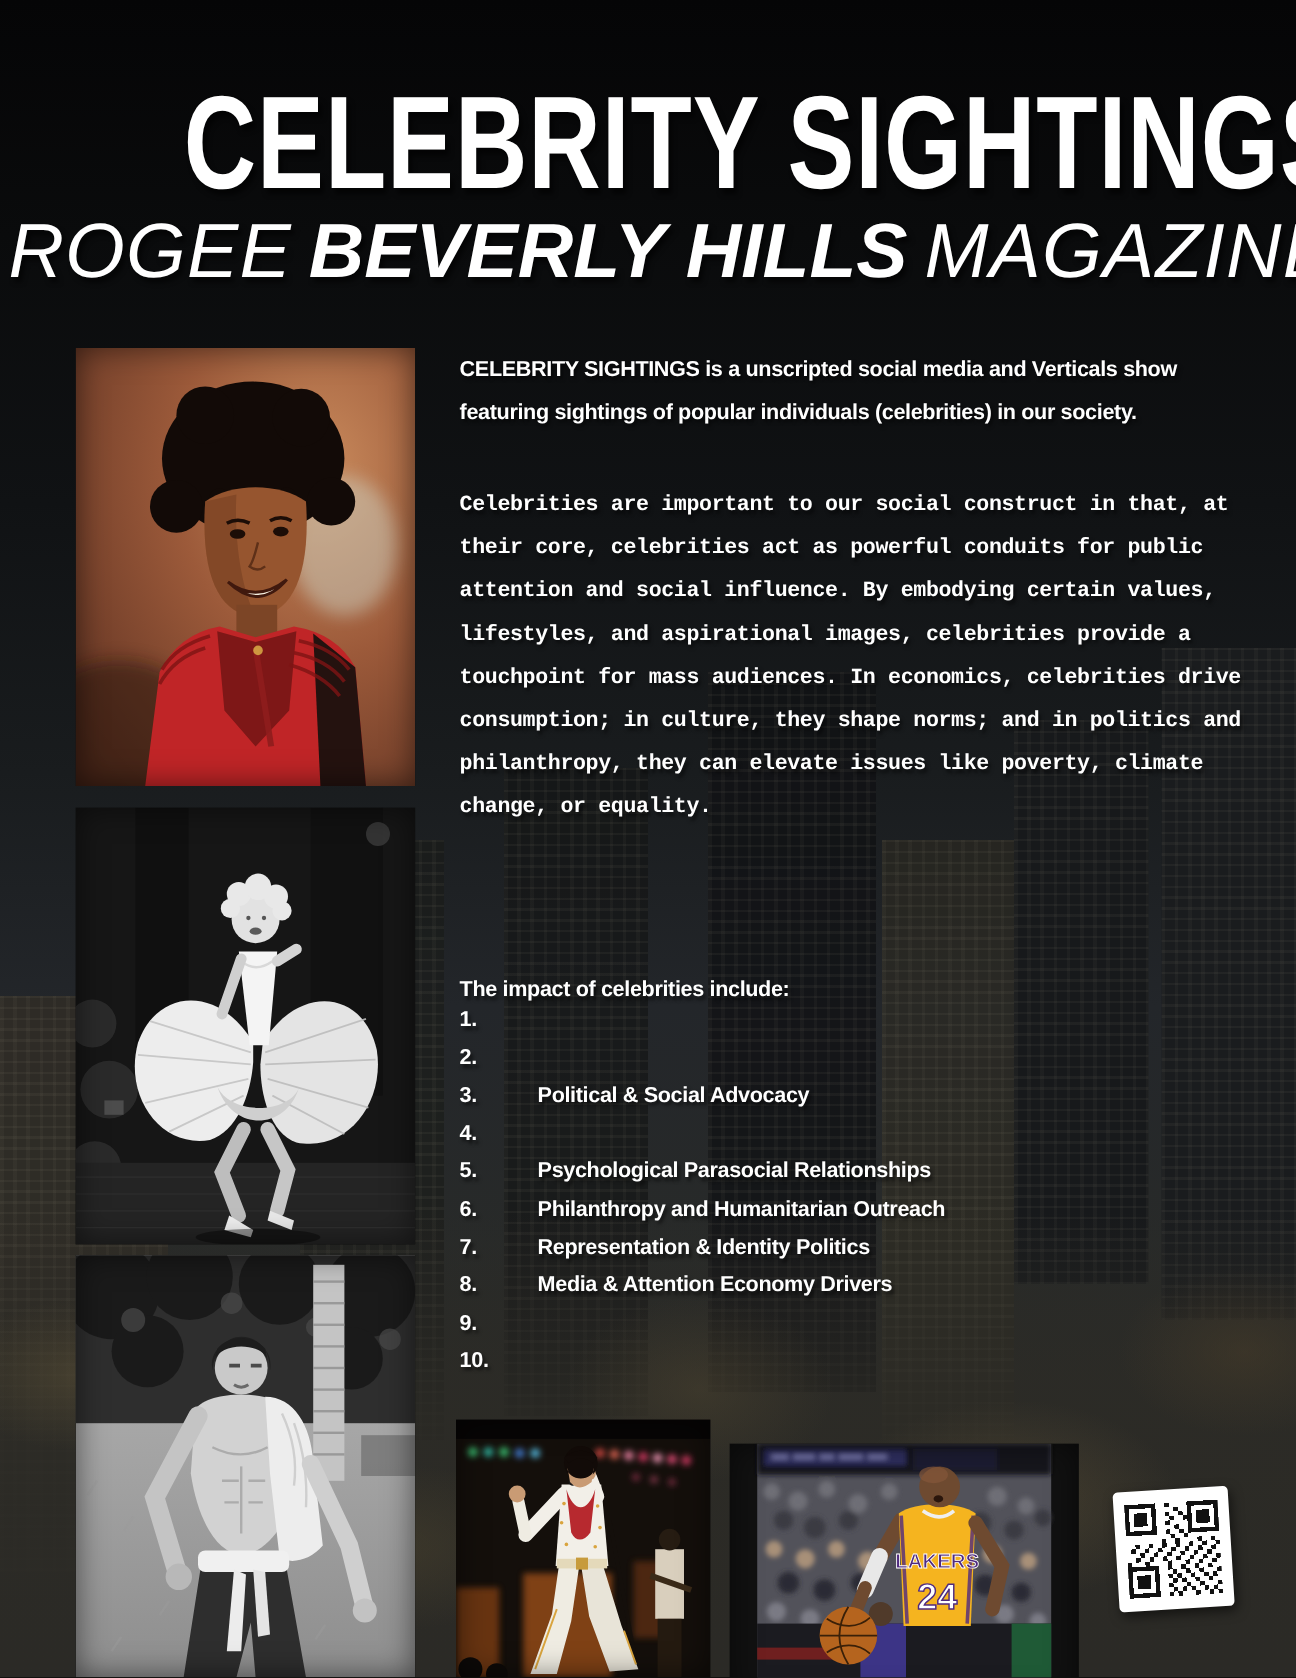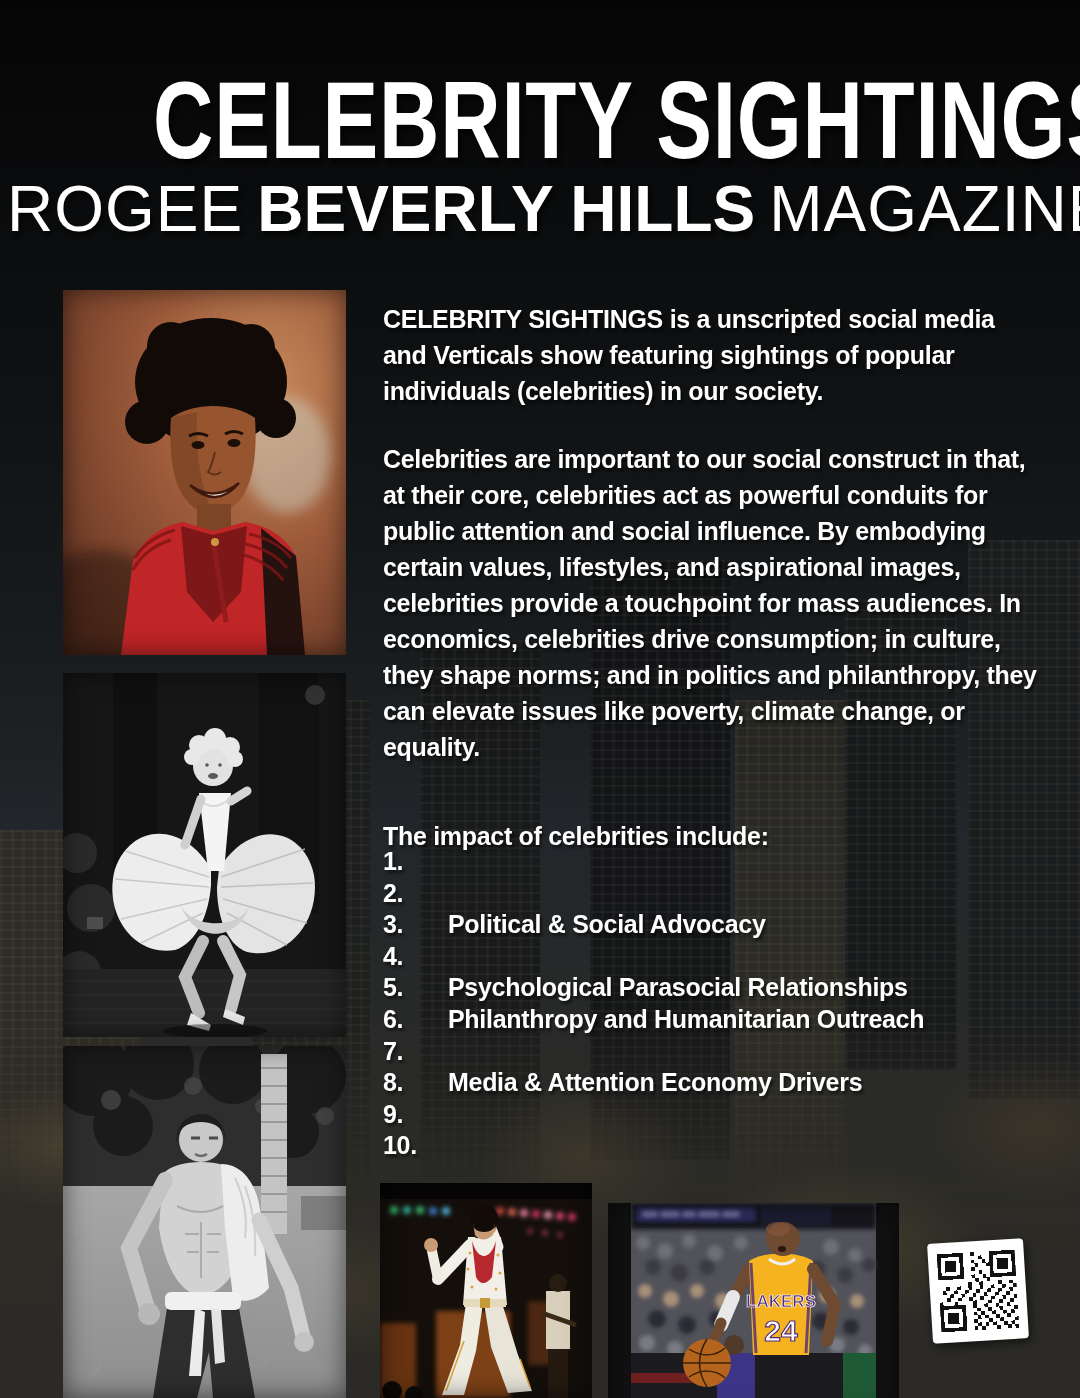--- a/index.html
+++ b/index.html
@@ -24,26 +24,26 @@
       radial-gradient(150px 100px at 96% 30%, rgba(74,62,42,.5), transparent 70%),
       linear-gradient(180deg, rgba(35,38,40,0) 0%, rgba(44,43,38,.85) 45%, #2b2a26 100%);
   }
   .title{position:absolute;top:64px;left:0;width:1080px;text-align:center;
     font-size:110px;font-weight:700;line-height:1.02;white-space:nowrap;
     text-shadow:4px 5px 5px rgba(0,0,0,.6);}
   .title .squeeze{display:inline-block;transform:scaleX(.76);transform-origin:50% 50%;letter-spacing:1px;}
   .subtitle{position:absolute;top:176px;left:0;width:1080px;text-align:center;
     font-size:64px;font-weight:400;line-height:1.05;white-space:nowrap;
     text-shadow:3px 4px 4px rgba(0,0,0,.6);letter-spacing:1px;}
-  .subtitle .w{margin:14px .11em;}
+  .subtitle .w{margin:14px .11em;font-style:italic;}
   .subtitle .bold{font-weight:700;letter-spacing:0;}
-  .copytext{font-weight:700;font-size:25px;letter-spacing:-.3px;line-height:36px;
-    text-shadow:2px 3px 3px rgba(0,0,0,.55);margin-top:12px;}
+  .copytext{font-weight:700;font-size:18px;letter-spacing:-.3px;line-height:36px;
+    text-shadow:2px 3px 3px rgba(0,0,0,.55);}
   .p1{position:absolute;left:383px;top:289px;width:656px;}
-  .p2{position:absolute;left:383px;top:429px;width:662px;}
+  .p2{position:absolute;left:383px;top:403px;width:662px;font-family:Liberation Mono, monospace;}
   .impact-heading{position:absolute;left:383px;top:806px;width:662px;}
   .impact-list{position:absolute;left:383px;top:834px;width:670px;}
   .impact-row{display:flex;line-height:31.6px;}
   .impact-row .num{width:65px;flex:none;}
   .photo{position:absolute;overflow:hidden;background:#111;}
   .photo svg{display:block;width:100%;height:100%;}
   .photo::after{content:"";position:absolute;inset:0;box-shadow:inset 0 0 26px rgba(0,0,0,.55);}
   .ph-mj{left:63px;top:290px;width:283px;height:365px;}
   .ph-mm{left:63px;top:673px;width:283px;height:364px;}
   .ph-bl{left:63px;top:1046px;width:283px;height:352px;}
@@ -92,20 +92,21 @@
     <div class="impact-row">
         <span class="num">5.</span>
         <span>Psychological Parasocial Relationships</span>
       </div>
     <div class="impact-row">
         <span class="num">6.</span>
         <span>Philanthropy and Humanitarian Outreach</span>
       </div>
     <div class="impact-row">
         <span class="num">7.</span>
+        <span>Representation &amp; Identity Politics</span>
       </div>
     <div class="impact-row">
         <span class="num">8.</span>
         <span>Media &amp; Attention Economy Drivers</span>
       </div>
     <div class="impact-row">
         <span class="num">9.</span>
       </div>
     <div class="impact-row">
         <span class="num">10.</span>

